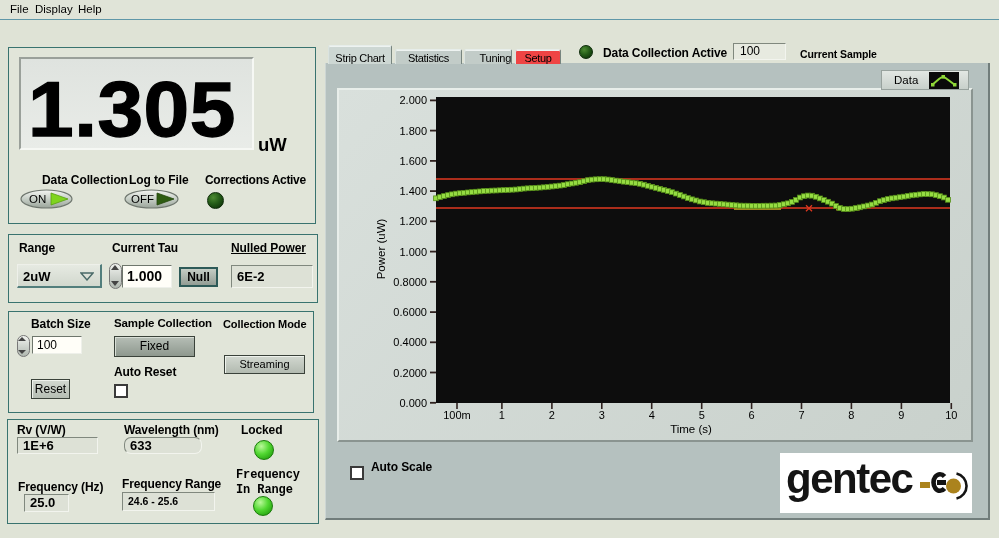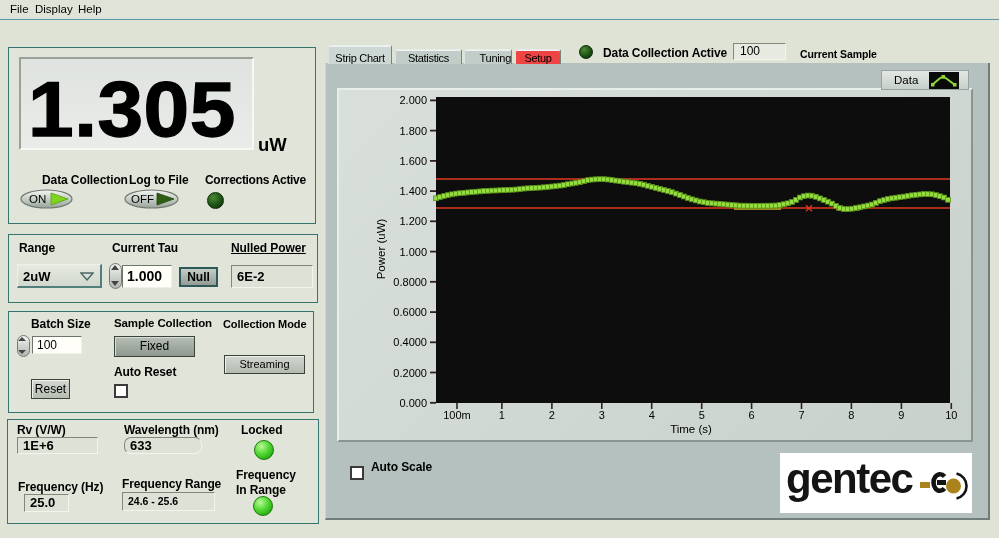--- a/index.html
+++ b/index.html
@@ -80,21 +80,21 @@
 <div class="lbl" style="position:absolute;left:17px;top:423px;">Rv (V/W)</div>
 <div class="field" style="left:17px;top:437px;width:81px;height:17px;line-height:15px;">1E+6</div>
 <div class="lbl" style="position:absolute;left:124px;top:423px;">Wavelength (nm)</div>
 <div class="field" style="left:124px;top:437px;width:78px;height:17px;line-height:15px;border-radius:7px;">633</div>
 <div class="lbl" style="position:absolute;left:241px;top:423px;">Locked</div>
 <div class="led ledon" style="left:254px;top:440px;width:20px;height:20px;"></div>
 <div class="lbl" style="position:absolute;left:18px;top:480px;">Frequency (Hz)</div>
 <div class="field" style="left:24px;top:494px;width:45px;height:18px;line-height:16px;">25.0</div>
 <div class="lbl" style="position:absolute;left:122px;top:477px;">Frequency Range</div>
 <div class="field" style="left:122px;top:492px;width:93px;height:19px;line-height:17px;font-size:10.5px;">24.6 - 25.6</div>
-<div class="lbl" style="position:absolute;left:236px;top:468px;line-height:15px;">Frequency<br>In Range</div>
+<div class="lbl" style="position:absolute;left:236px;top:468px;line-height:15px;font-family:Liberation Mono, monospace;">Frequency<br>In Range</div>
 <div class="led ledon" style="left:253px;top:496px;width:20px;height:20px;"></div>
 
 <div class="abs" style="left:325px;top:63px;width:665px;height:457px;background:#b5c1bf;border-right:2px solid #717d7b;border-bottom:2px solid #717d7b;border-left:1px solid #cdd6d4;"></div>
 
 <div class="abs" style="left:328px;top:45px;width:64px;height:19px;background:#cdd7d3;border:1px solid #77857f;border-bottom:none;border-top-color:#e6edea;border-left-color:#dae3e0;border-radius:2px 2px 0 0;box-shadow:inset 0 1px 0 #eef3f1;font-size:11px;letter-spacing:-0.3px;color:#000;text-align:center;line-height:24px;">Strip Chart</div>
 <div class="abs" style="left:395px;top:49px;width:67px;height:15px;background:#c2ccc8;border:1px solid #77857f;border-bottom:none;border-top-color:#e6edea;border-left-color:#dae3e0;border-radius:2px 2px 0 0;box-shadow:inset 0 1px 0 #eef3f1;font-size:11px;letter-spacing:-0.3px;color:#000;text-align:center;line-height:17px;">Statistics</div>
 <div class="abs" style="left:464px;top:49px;width:48px;height:15px;background:#c2ccc8;border:1px solid #77857f;border-bottom:none;border-top-color:#e6edea;border-left-color:#dae3e0;border-radius:2px 2px 0 0;box-shadow:inset 0 1px 0 #eef3f1;font-size:11px;letter-spacing:-0.3px;color:#000;text-align:right;line-height:17px;">Tuning</div>
 <div class="abs" style="left:515px;top:49px;width:46px;height:15px;background:#ef4444;border:1px solid #77857f;border-bottom:none;border-top-color:#e6edea;border-left-color:#dae3e0;border-radius:2px 2px 0 0;box-shadow:inset 0 1px 0 #eef3f1;font-size:11px;letter-spacing:-0.3px;color:#000;text-align:center;line-height:17px;">Setup</div>
 
 <div class="led ledoff" style="left:579px;top:45px;width:14px;height:14px;"></div>

